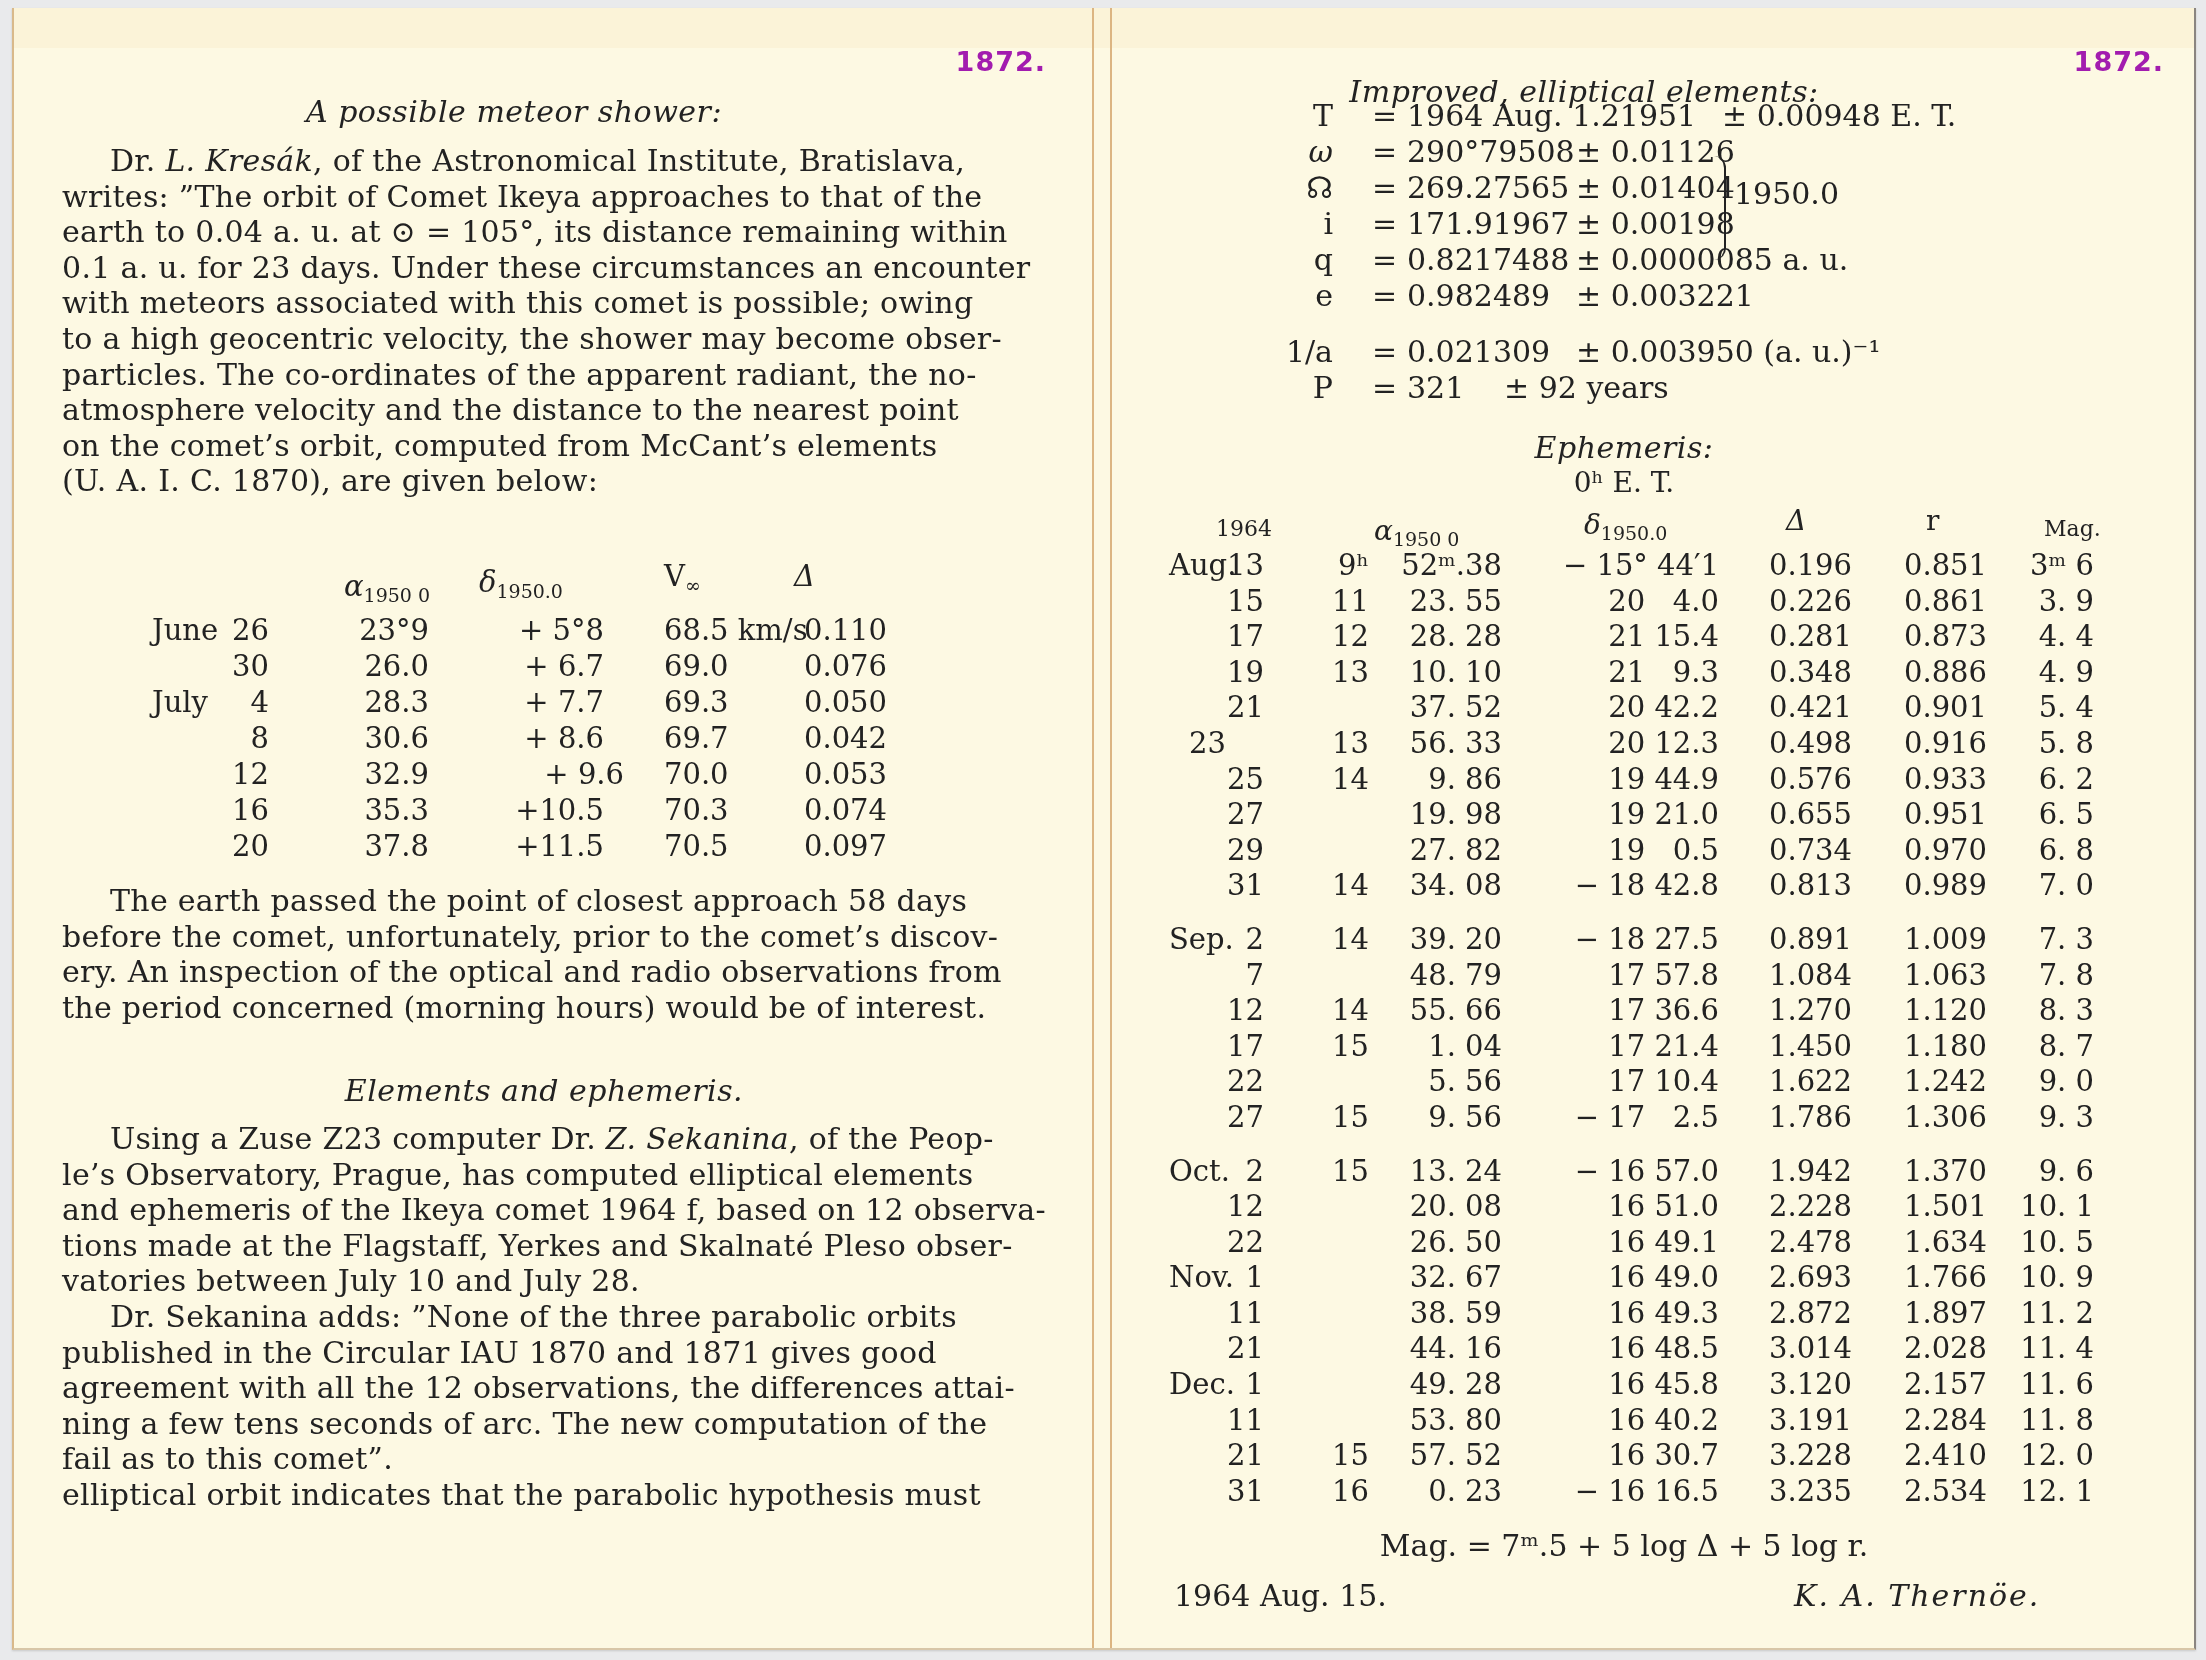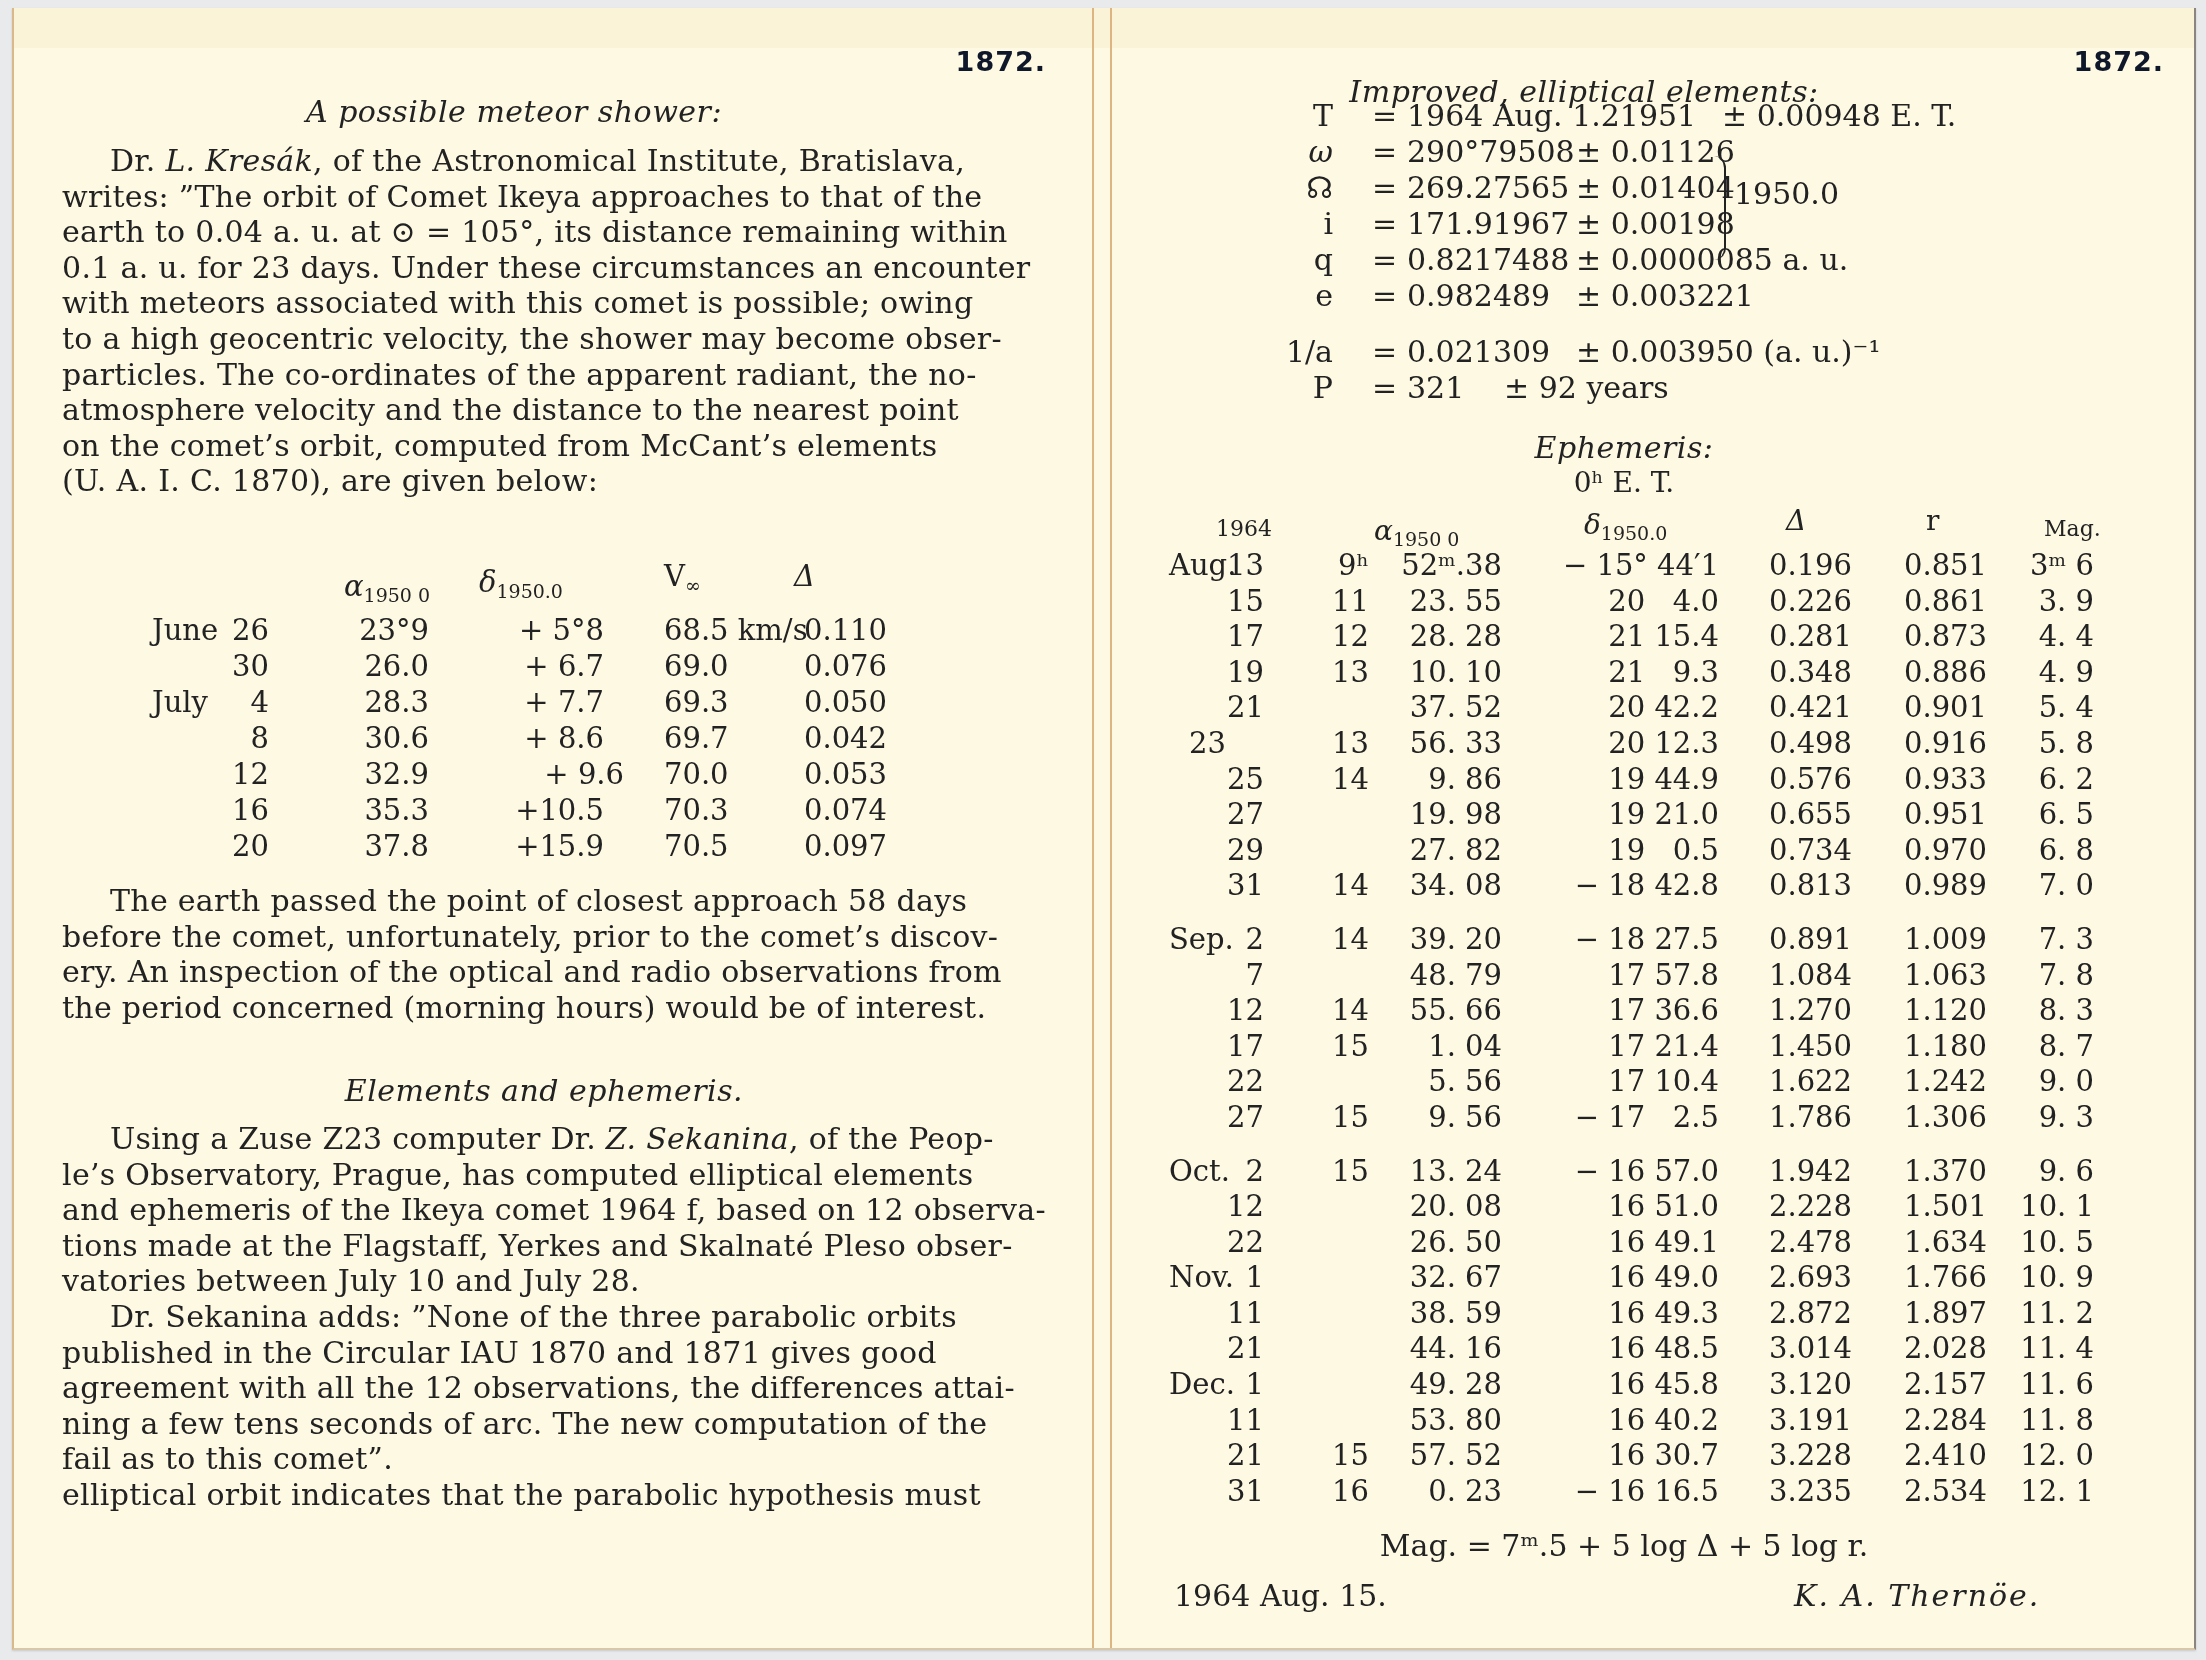--- a/index.html
+++ b/index.html
@@ -23,21 +23,21 @@
       background: #fbf3d8;
     }
     .gutter-line { position: absolute; top: 0; bottom: 0; width: 2px; background: #dcb582; }
     .page { position: absolute; top: 0; height: 1640px; }
     .page-left { left: 0; width: 1080px; }
     .page-right { left: 1100px; width: 1080px; }
 
     .page-number {
       position: absolute; top: 38px;
       font-family: "DejaVu Sans", sans-serif; font-weight: bold; font-size: 27px; letter-spacing: 1px;
-      color: #0f172a;
+      color: #a21caf;
     }
     .page-left .page-number { right: 48px; }
     .page-right .page-number { right: 30px; }
 
     .heading-italic {
       position: absolute; font-style: italic; font-size: 30px; text-align: center;
       letter-spacing: 0.5px;
     }
     .para {
       position: absolute; font-size: 30px; line-height: 35.6px; text-align: justify;
@@ -143,21 +143,21 @@
             <span class="cell" style="right: 735px;">16</span>
             <span class="cell" style="right: 575px;">35.3</span>
             <span class="cell" style="right: 400px;">+10.5</span>
             <span class="cell" style="left: 520px;">70.3</span>
             <span class="cell" style="right: 117px;">0.074</span>
           </div>
           <div class="row">
             <span class="cell" style="left: 8px;"></span>
             <span class="cell" style="right: 735px;">20</span>
             <span class="cell" style="right: 575px;">37.8</span>
-            <span class="cell" style="right: 400px;">+15.9</span>
+            <span class="cell" style="right: 400px;">+11.5</span>
             <span class="cell" style="left: 520px;">70.5</span>
             <span class="cell" style="right: 117px;">0.097</span>
           </div>
         </div>
     </div>
 
     <div class="para" style="left:48px; top:875px; width:990px;">
       <div style="padding-left:48px">The earth passed the point of closest approach 58 days</div>
       <div>before the comet, unfortunately, prior to the comet’s discov-</div>
       <div>ery. An inspection of the optical and radio observations from</div>

